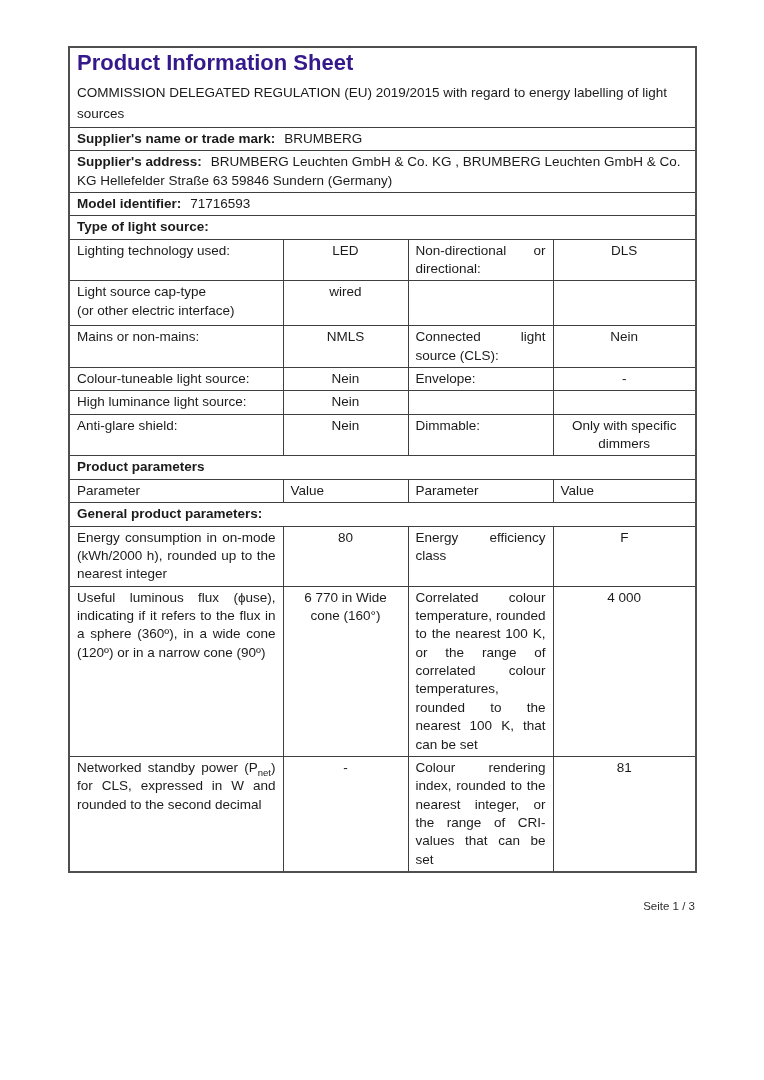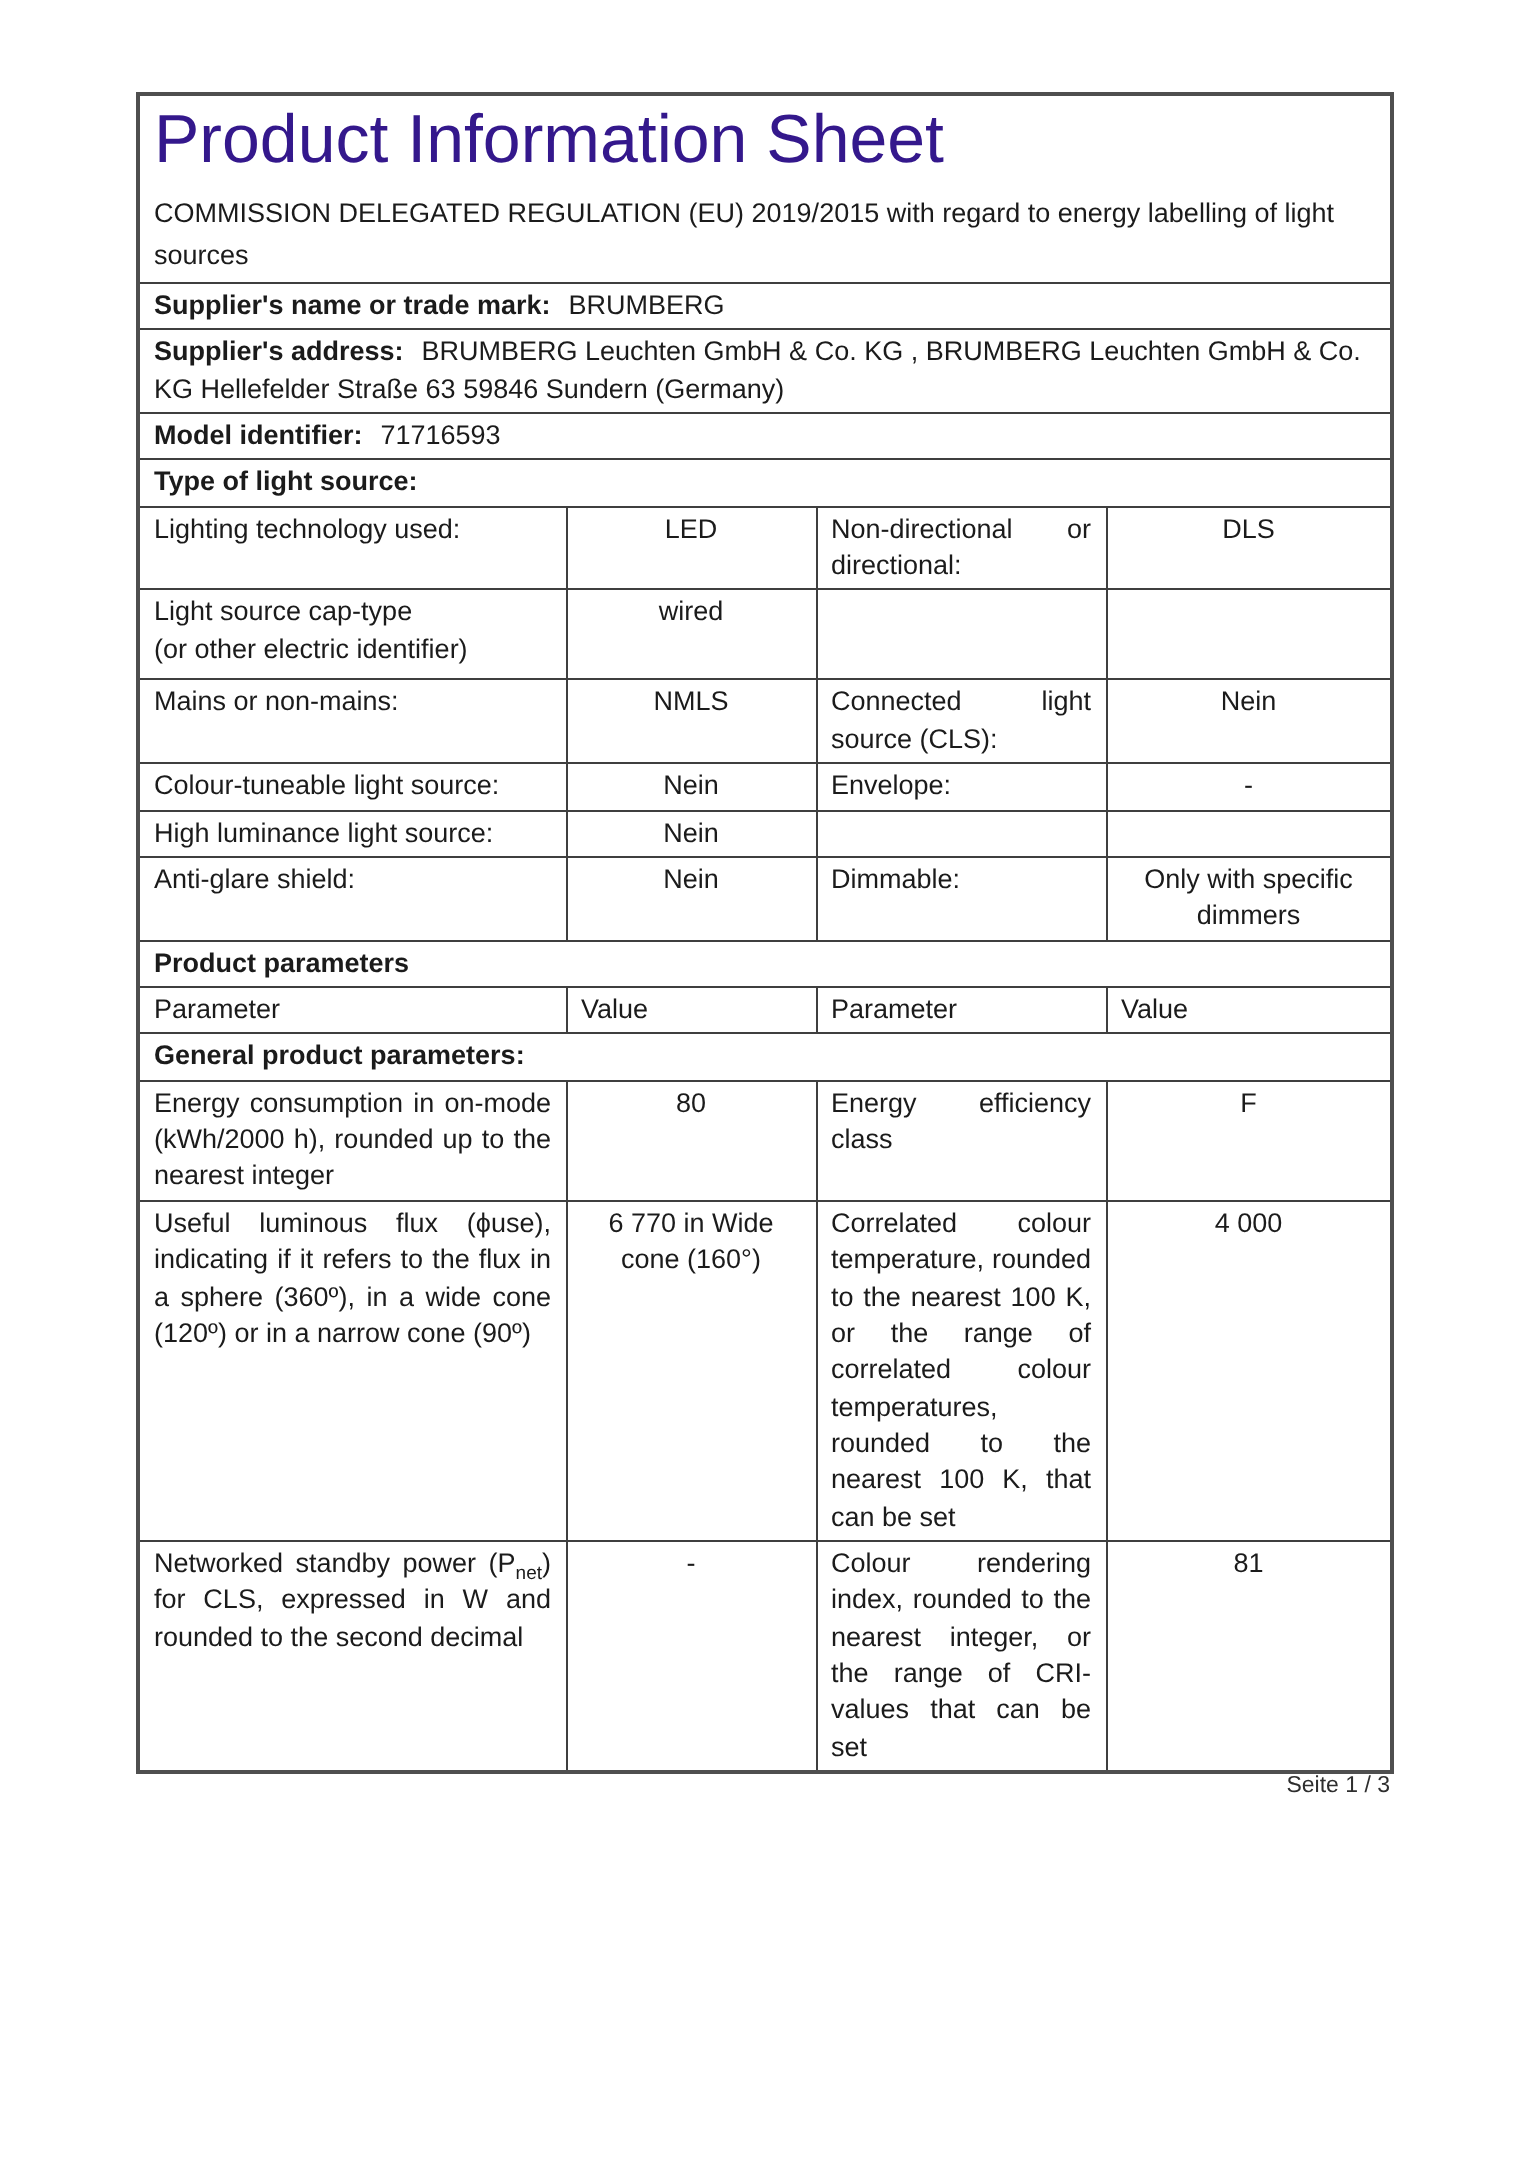--- a/index.html
+++ b/index.html
@@ -32,23 +32,23 @@
     vertical-align: top;
     padding: 2px 7px;
     font-size: 13.5px;
     line-height: 1.36;
     overflow: hidden;
   }
   
   .title-cell { padding: 7px 14px 8px 8px; }
   .doc-title {
     margin: 0 0 7px 0;
-    font-size: 34px;
+    font-size: 22px;
     line-height: 1.18;
-    font-weight: normal;
+    font-weight: bold;
     color: #34188C;
     letter-spacing: 0px;
   }
   .regulation {
     font-size: 13.5px;
     line-height: 1.55;
   }
   .kv-cell {
     padding: 4px 8px;
     font-size: 13.5px;
@@ -75,20 +75,21 @@
   
   tr.h-tech td   { height: 36px; }
   tr.h-cap td    { height: 40px; }
   tr.h-mains td  { height: 34px; }
   tr.h-glare td  { height: 34px; }
   tr.h-energy td { height: 52px; }
   tr.h-onmode td { height: 70px; }
   tr.h-net td    { height: 104px; }
   sub { font-size: 9.5px; line-height: 0; }
   .footer {
+    margin-top: 27px;
     text-align: right;
     font-size: 11.5px;
     color: #2e2e2e;
   }
 </style>
 </head>
 <body>
 
 <div class="sheet">
   <table class="doc">
@@ -130,21 +131,21 @@
     </tr>
 
     <tr class="h-tech">
       <td class="p-label">Lighting technology used:</td>
       <td class="p-value">LED</td>
       <td class="p-label justify">Non-directional or directional:</td>
       <td class="p-value">DLS</td>
     </tr>
     <tr class="h-cap">
       <td class="p-label preline">Light source cap-type
-(or other electric identifier)</td>
+(or other electric interface)</td>
       <td class="p-value">wired</td>
       <td class="p-label"></td>
       <td class="p-value"></td>
     </tr>
     <tr class="h-mains">
       <td class="p-label">Mains or non-mains:</td>
       <td class="p-value">NMLS</td>
       <td class="p-label justify">Connected light source (CLS):</td>
       <td class="p-value">Nein</td>
     </tr>

